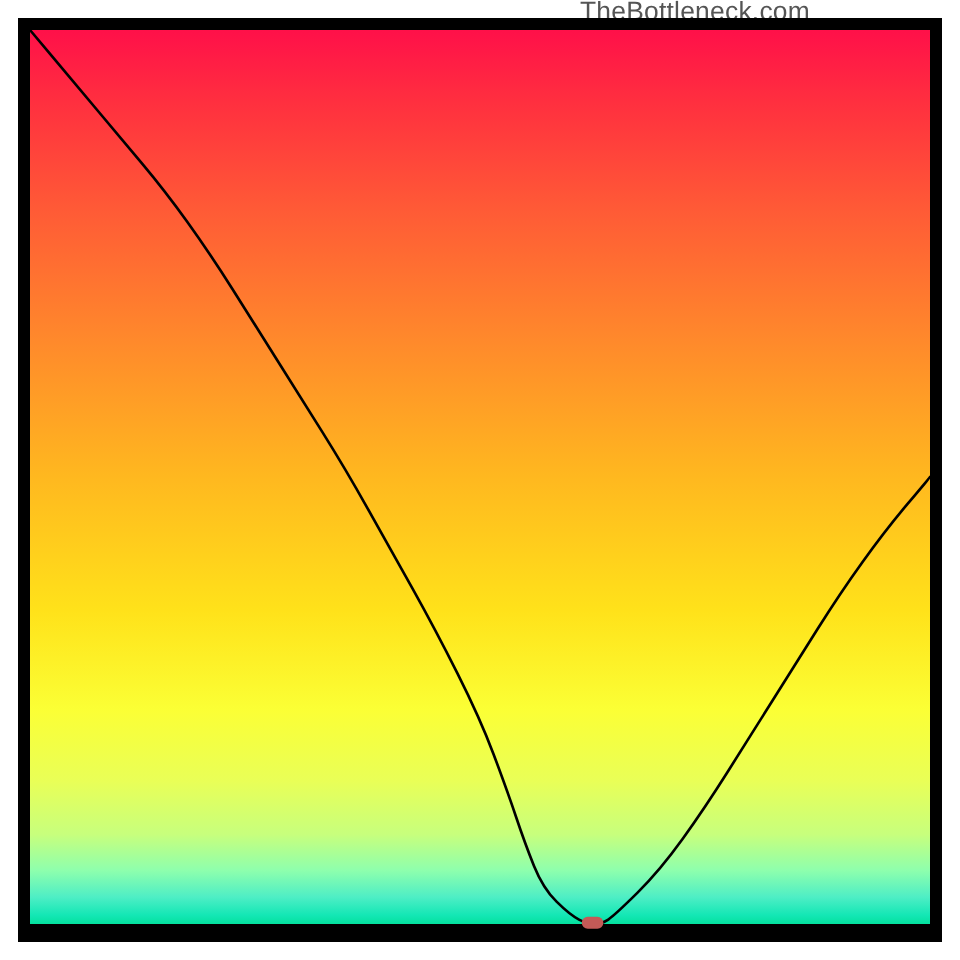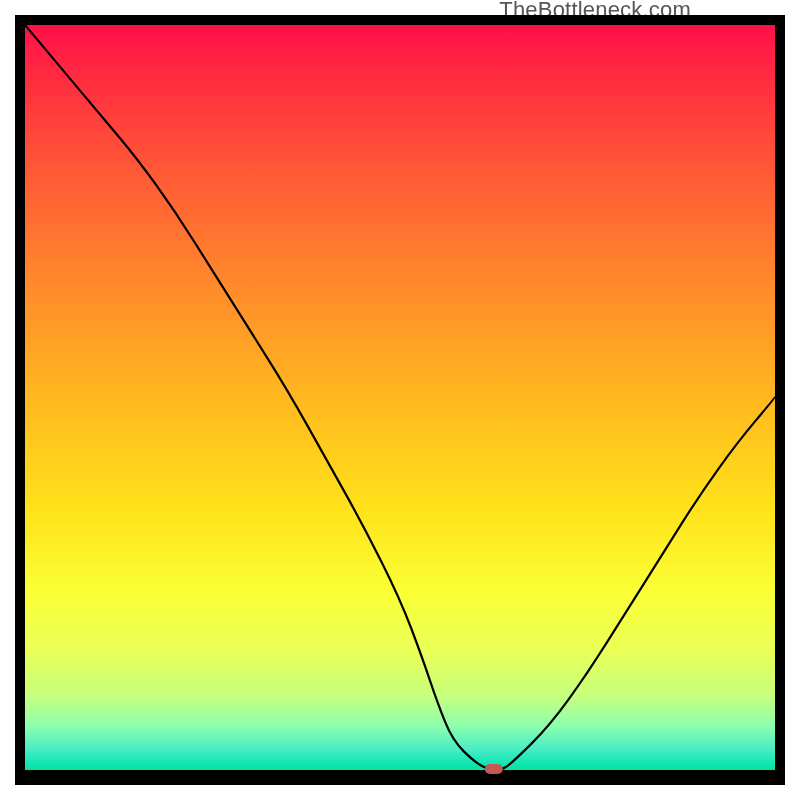--- a/index.html
+++ b/index.html
@@ -8,21 +8,20 @@
     background: #fff;
     width: 800px;
     height: 800px;
     overflow: hidden;
     font-family: Arial, Helvetica, sans-serif;
   }
   .chart-wrap {
     position: relative;
     width: 687px;
     height: 800px;
-    padding-left: 16px;
   }
   .plot-area {
     position: absolute;
     left: 15px;
     top: 15px;
     width: 770px;
     height: 770px;
     background: #000;
   }
   .gradient-rect {

